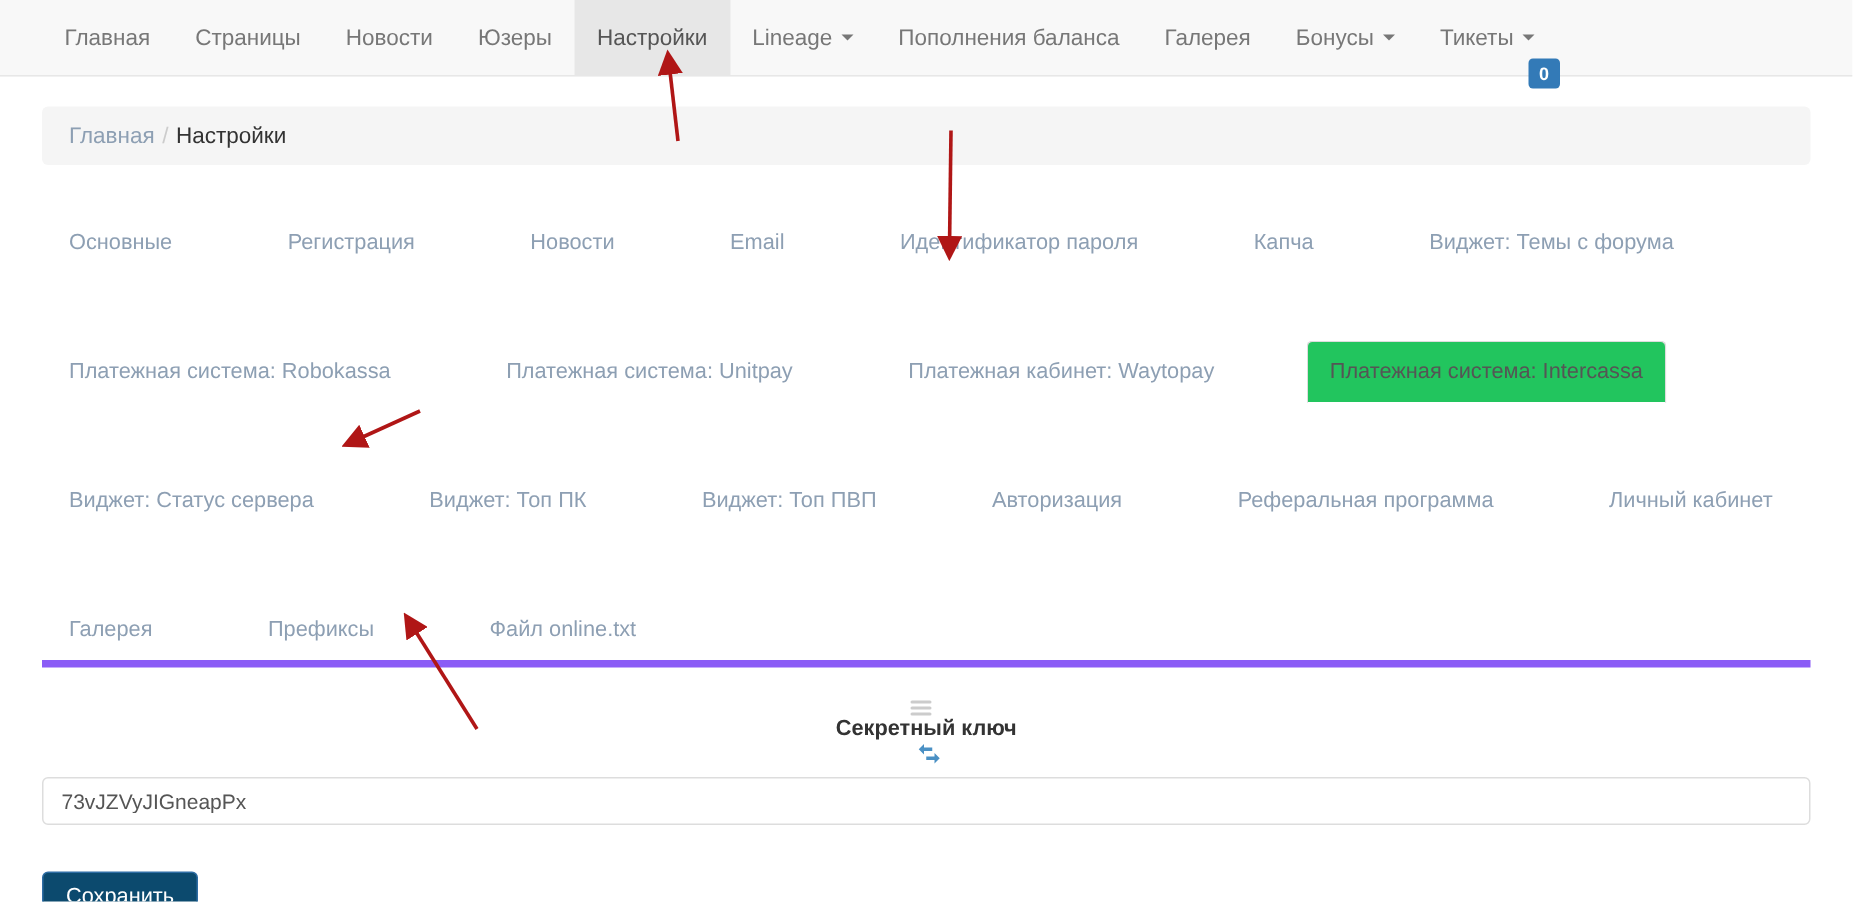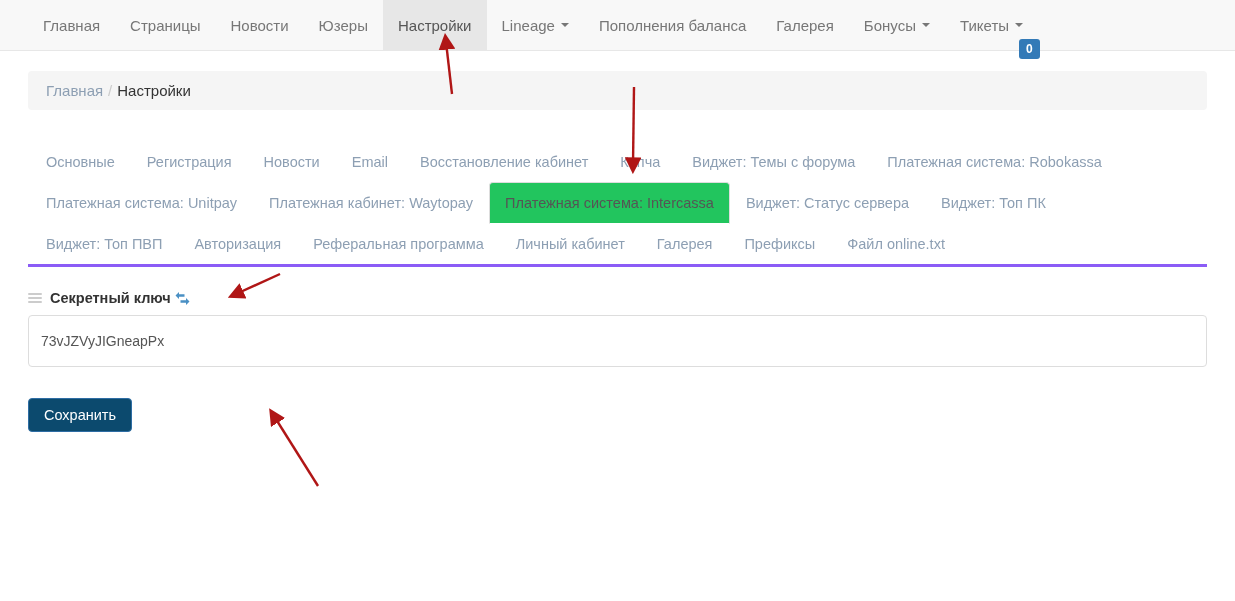--- a/index.html
+++ b/index.html
@@ -96,25 +96,26 @@
   }
   .breadcrumb .sep {
     color: #cccccc;
     padding: 0 5px;
   }
   .breadcrumb .current { color: #333333; }
 
   
   .tabs {
     margin-top: 31px;
-    border-bottom: 3px solid #8b5cf6;
+    border-bottom: 5px solid #8b5cf6;
     display: flex;
     flex-wrap: wrap;
     padding-left: 2px;
     box-sizing: border-box;
+    gap: 45px;
   }
   .tab {
     padding: 10px 15px;
     margin-bottom: -1px;
     font-size: 14.5px;
     color: #8d9fb3;
     line-height: 20px;
     border: 1px solid transparent;
     border-radius: 4px 4px 0 0;
     cursor: pointer;
@@ -133,20 +134,21 @@
   .form-area { margin-top: 22px; }
   .form-group { margin-bottom: 17px; }
   .ctrl-label {
     display: flex;
     align-items: center;
     font-size: 14.5px;
     font-weight: bold;
     color: #333333;
     margin-bottom: 8px;
     line-height: 18px;
+    flex-direction: column;
   }
   .grip-icon {
     display: inline-flex;
     flex-direction: column;
     justify-content: center;
     gap: 2px;
     width: 14px;
     margin-right: 8px;
     cursor: move;
   }
@@ -159,21 +161,21 @@
   .swap-icon {
     margin-left: 3px;
     display: inline-flex;
     align-items: center;
     color: #4a90c4;
     cursor: pointer;
   }
   .text-input {
     display: block;
     width: 100%;
-    height: 52px;
+    height: 32px;
     padding: 6px 12px;
     font-size: 14px;
     font-family: "Liberation Sans", sans-serif;
     color: #555555;
     background: #ffffff;
     border: 1px solid #dddddd;
     border-radius: 4px;
     box-sizing: border-box;
     outline: none;
   }
@@ -242,21 +244,21 @@
 
   <div class="breadcrumb">
     <a>Главная</a><span class="sep">/</span><span class="current">Настройки</span>
   </div>
 
   <div class="tabs">
       <div class="tab"><span>Основные</span></div>
       <div class="tab"><span>Регистрация</span></div>
       <div class="tab"><span>Новости</span></div>
       <div class="tab"><span>Email</span></div>
-      <div class="tab"><span>Восстановление кабинет</span></div>
+      <div class="tab"><span>Идентификатор пароля</span></div>
       <div class="tab"><span>Капча</span></div>
       <div class="tab"><span>Виджет: Темы с форума</span></div>
       <div class="tab"><span>Платежная система: Robokassa</span></div>
       <div class="tab"><span>Платежная система: Unitpay</span></div>
       <div class="tab"><span>Платежная кабинет: Waytopay</span></div>
       <div class="tab active"><span>Платежная система: Intercassa</span></div>
       <div class="tab"><span>Виджет: Статус сервера</span></div>
       <div class="tab"><span>Виджет: Топ ПК</span></div>
       <div class="tab"><span>Виджет: Топ ПВП</span></div>
       <div class="tab"><span>Авторизация</span></div>

